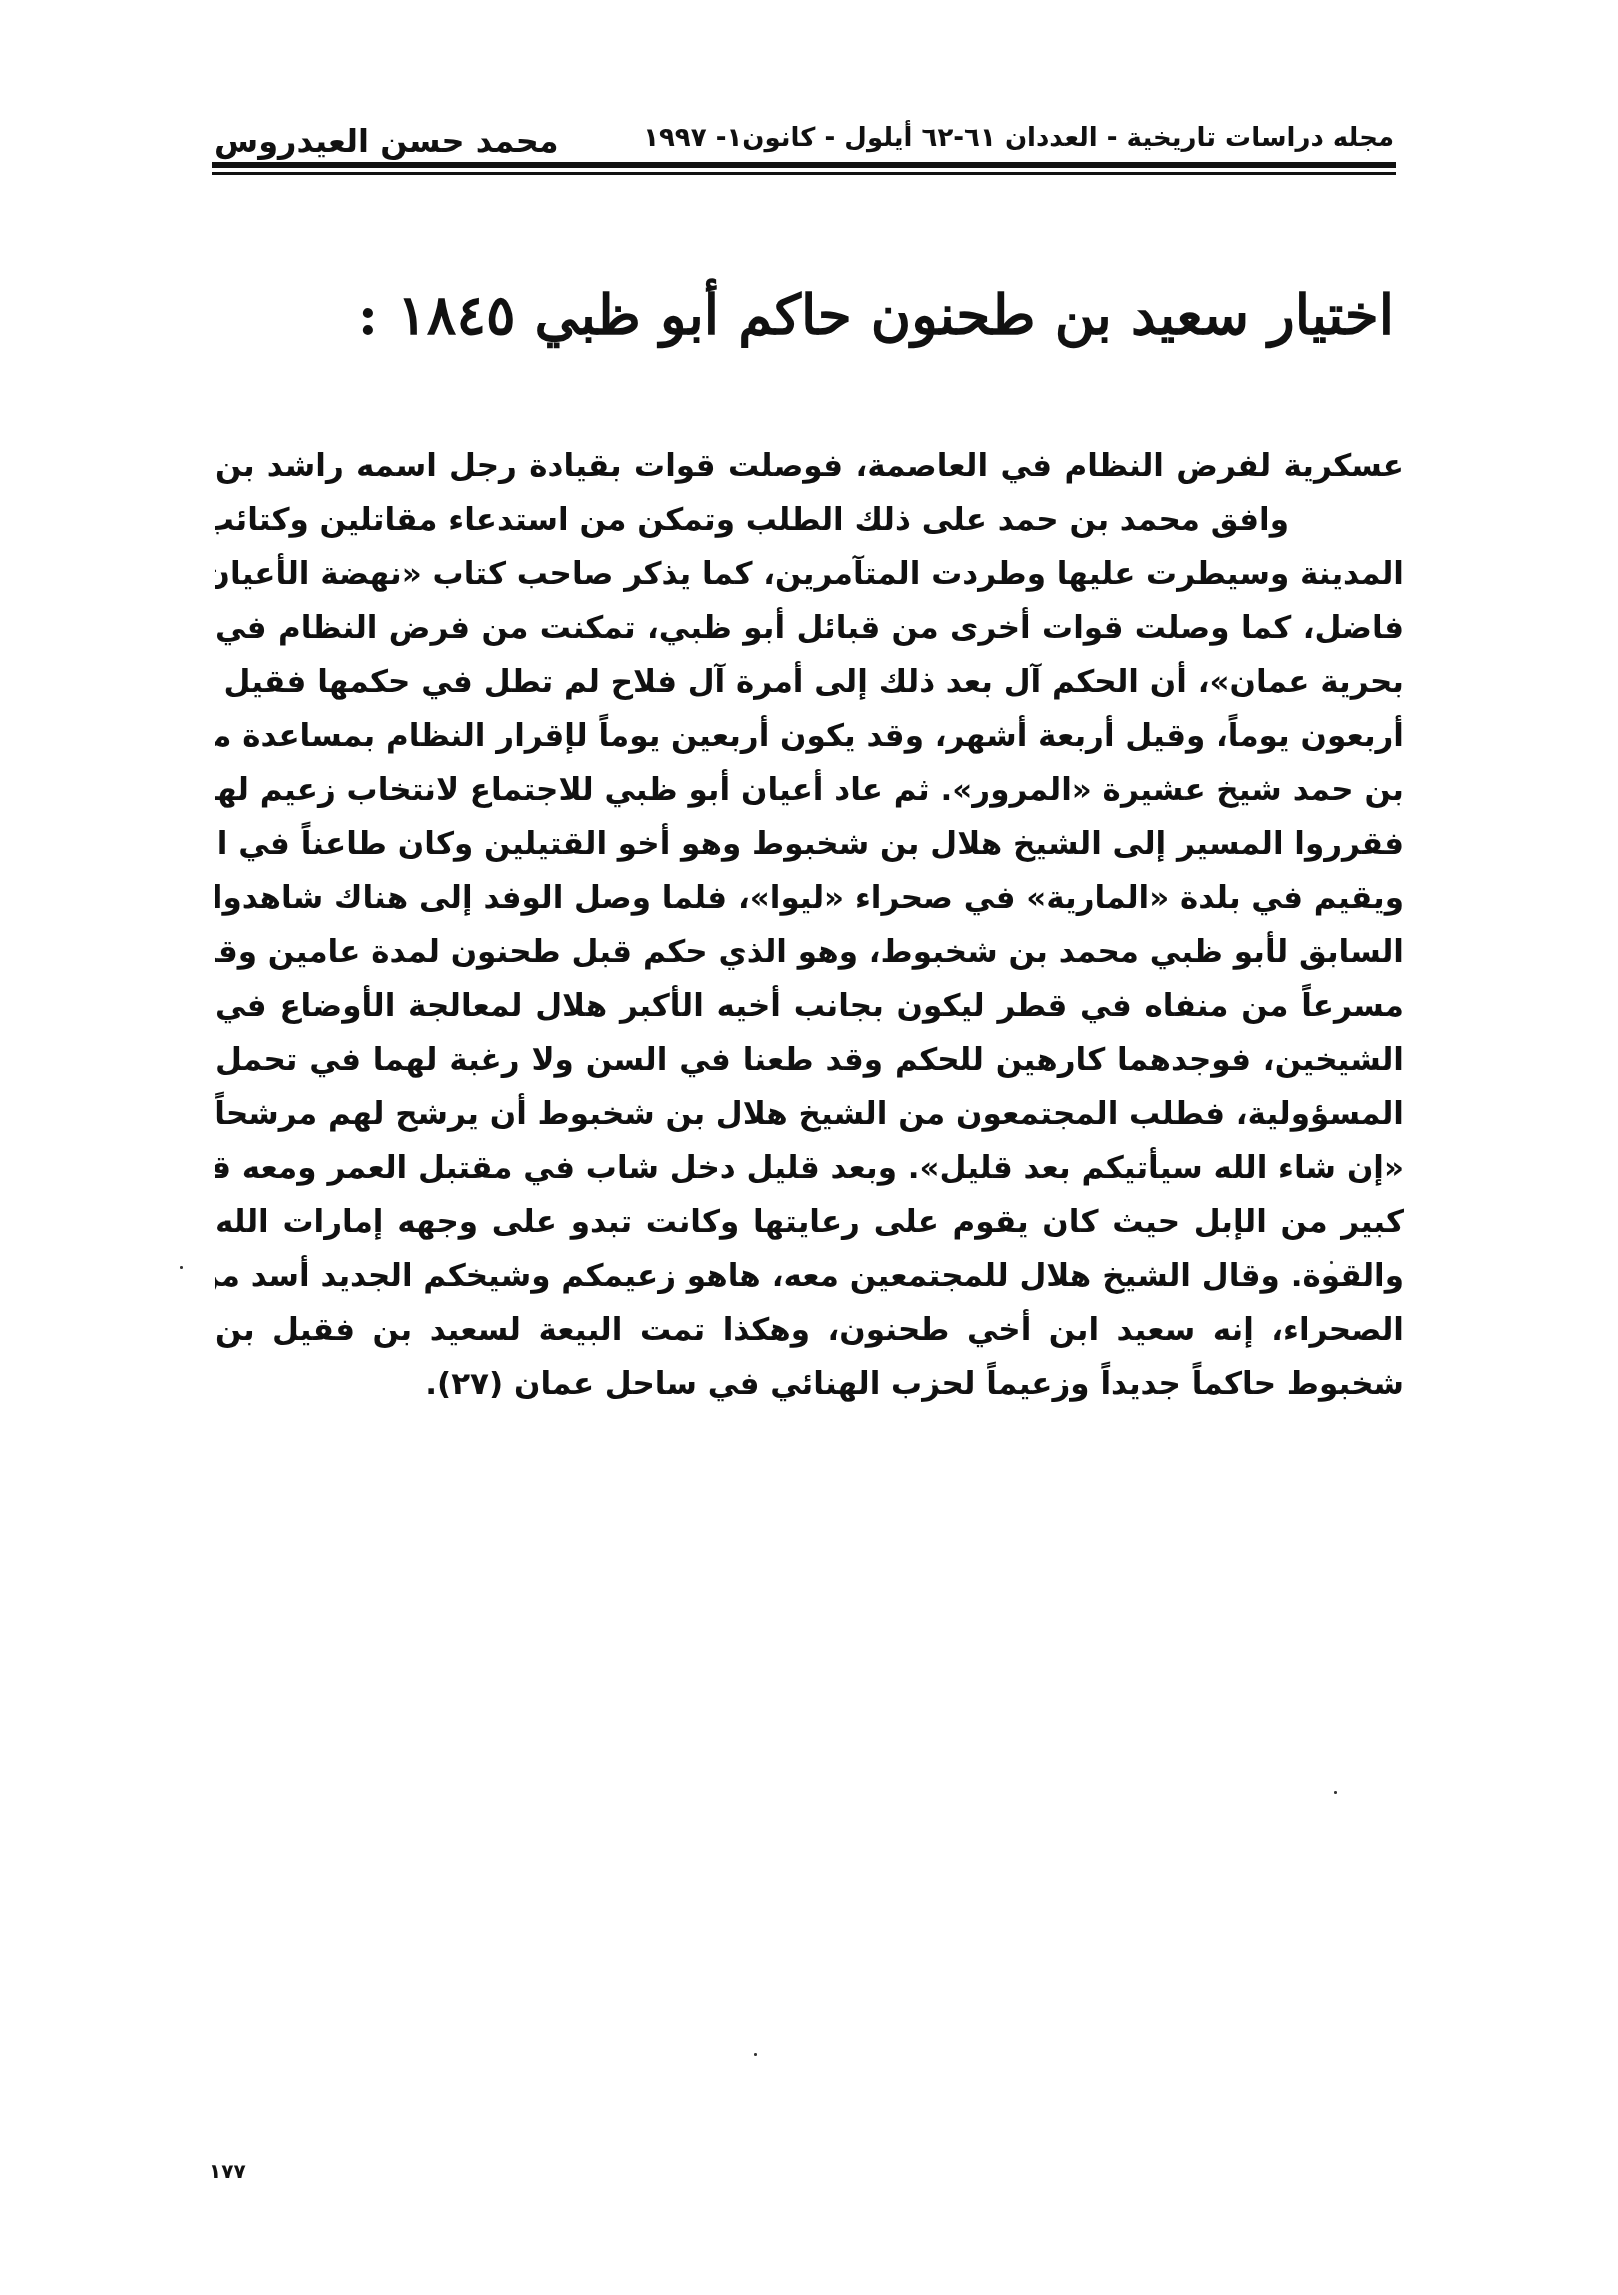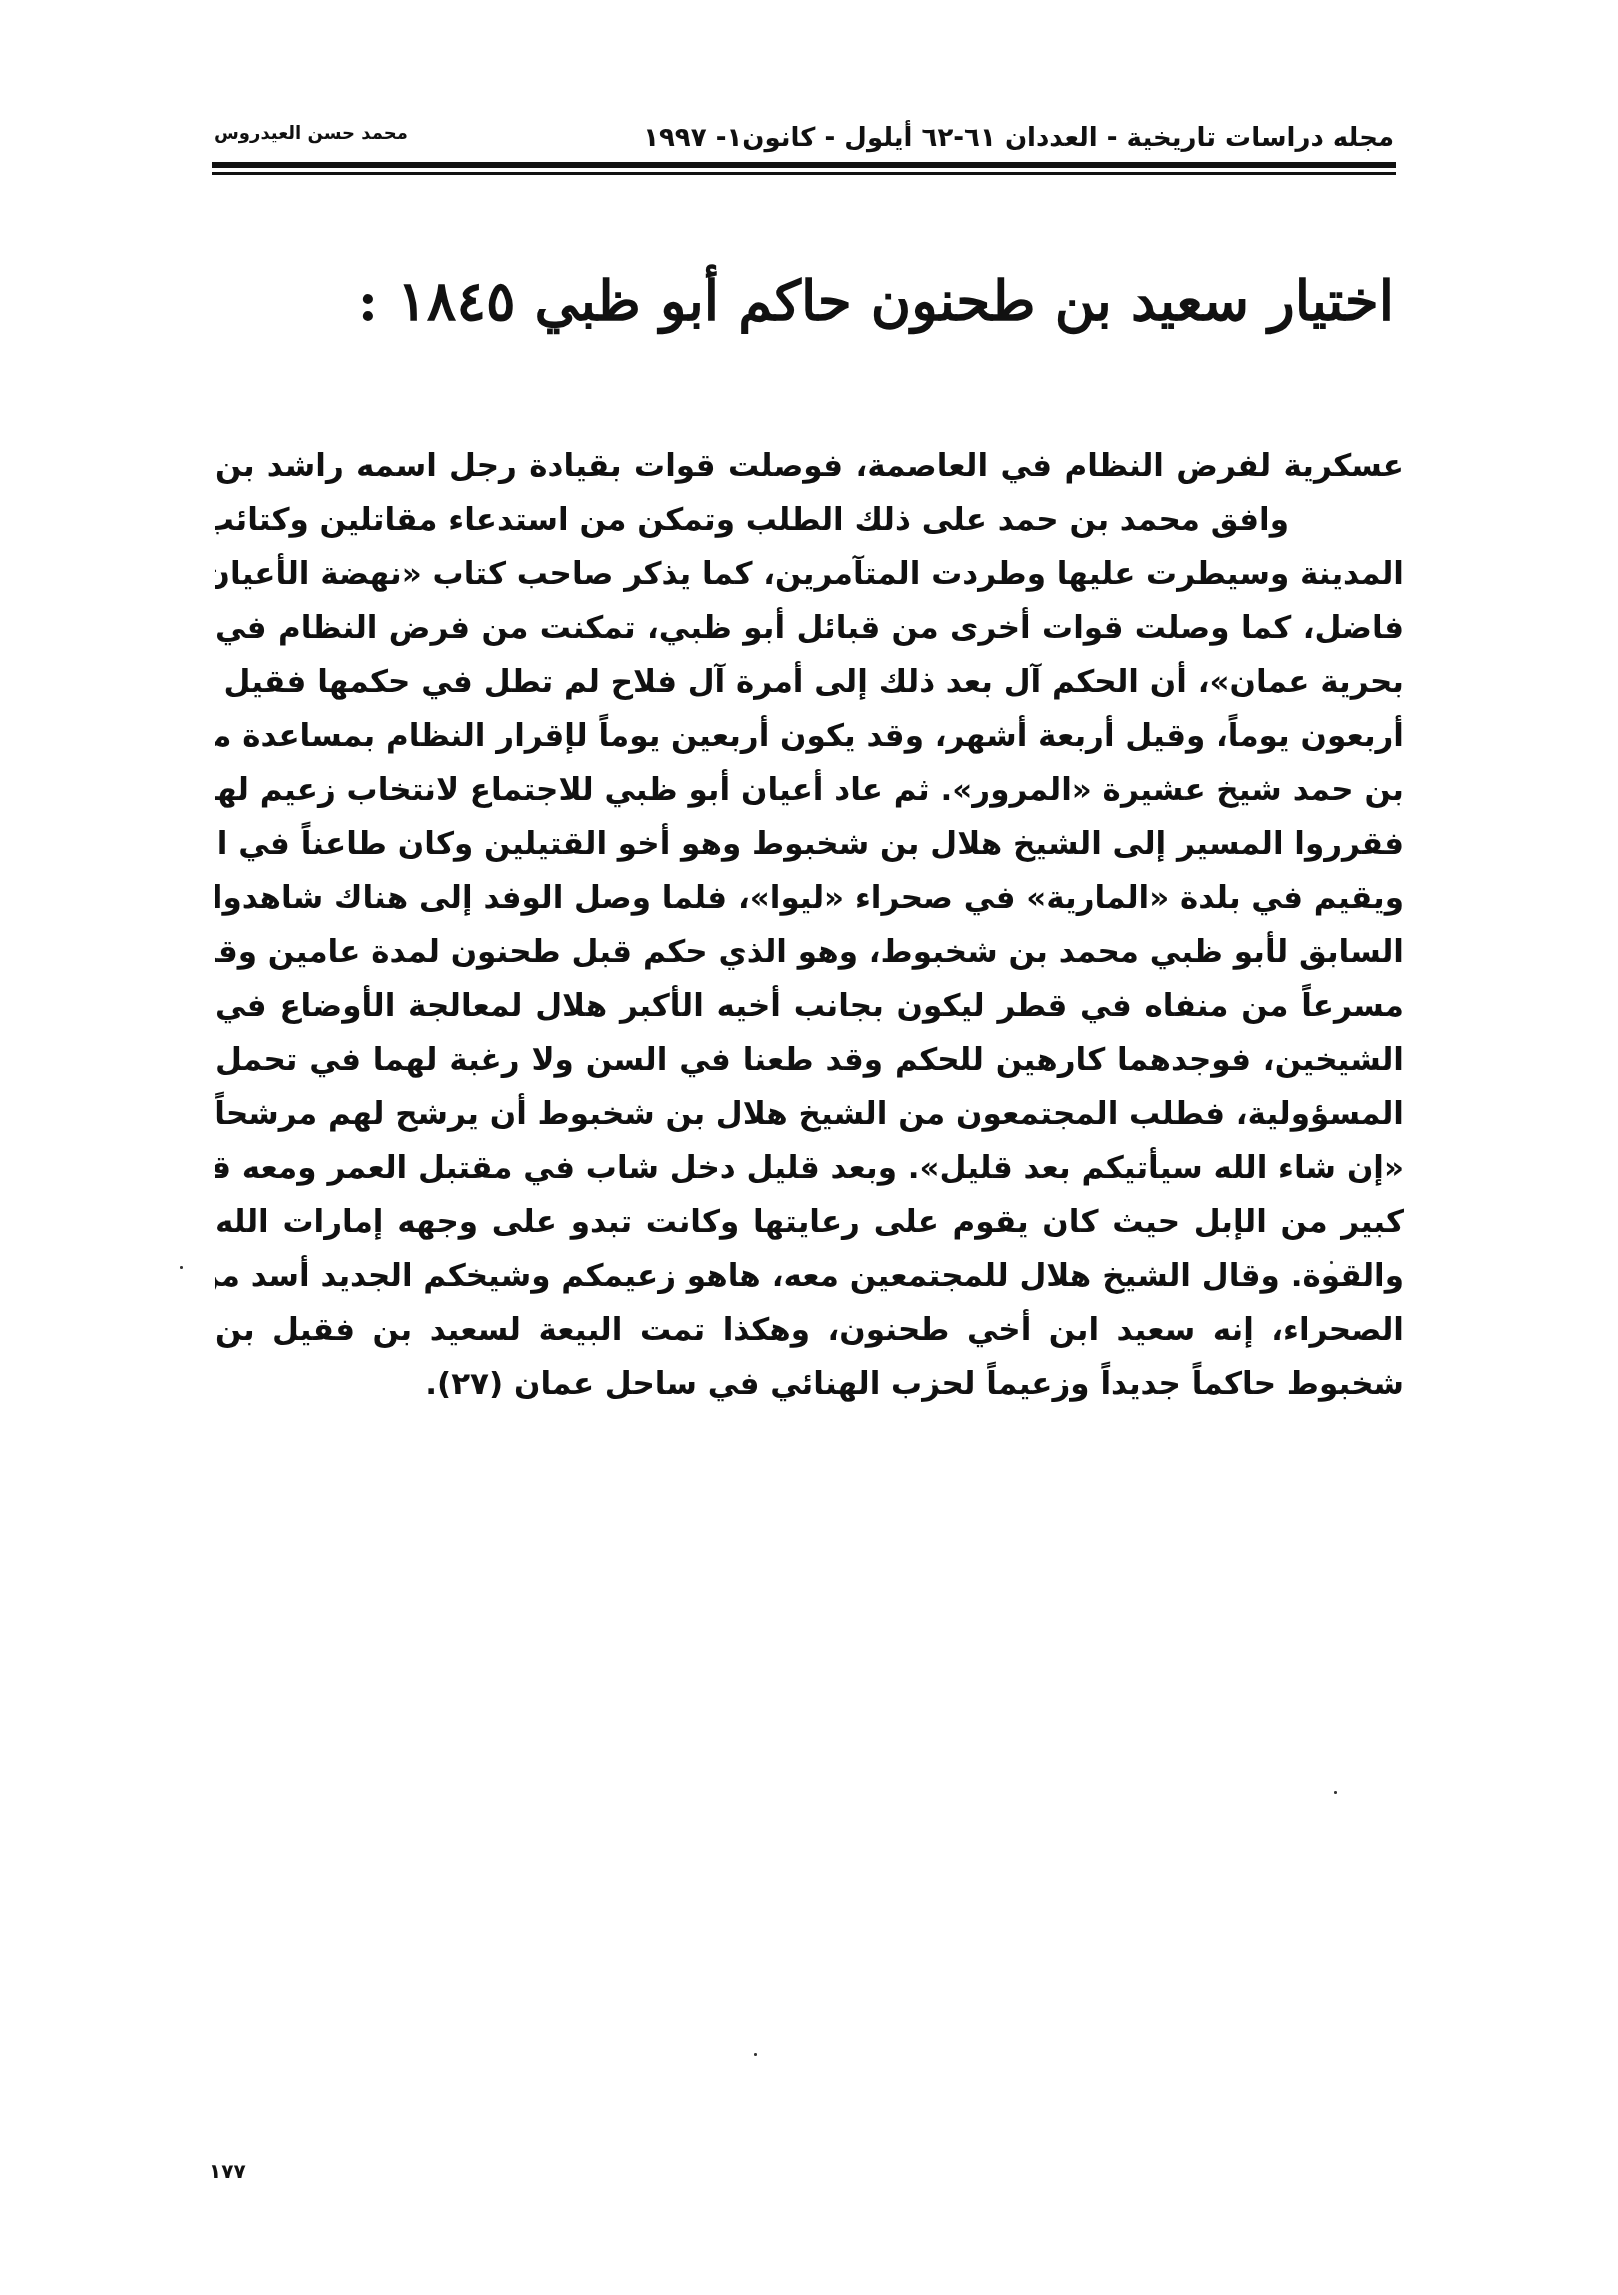--- a/index.html
+++ b/index.html
@@ -40,37 +40,37 @@
       font-weight: bold;
       white-space: nowrap;
       letter-spacing: -0.4px;
       text-align: center;
     }
     .author-name {
       position: absolute;
       left: 0;
       top: 1.7px;
       font-family: "DejaVu Sans", sans-serif;
-      font-size: 18px;
+      font-size: 32px;
       font-weight: bold;
       white-space: nowrap;
     }
     .header-rule {
       position: absolute;
       left: 212px;
       width: 1184px;
       background: #111;
     }
     .header-rule.thick { top: 162px; height: 6px; }
     .header-rule.thin  { top: 172px; height: 2.6px; }
 
     
     .section-title {
       position: absolute;
-      top: 268px;
+      top: 282px;
       right: 224px;
       font-family: "DejaVu Serif", "Liberation Serif", serif;
       font-size: 55px;
       font-weight: bold;
       white-space: nowrap;
       direction: rtl;
       letter-spacing: -0.9px;
     }
 
     

